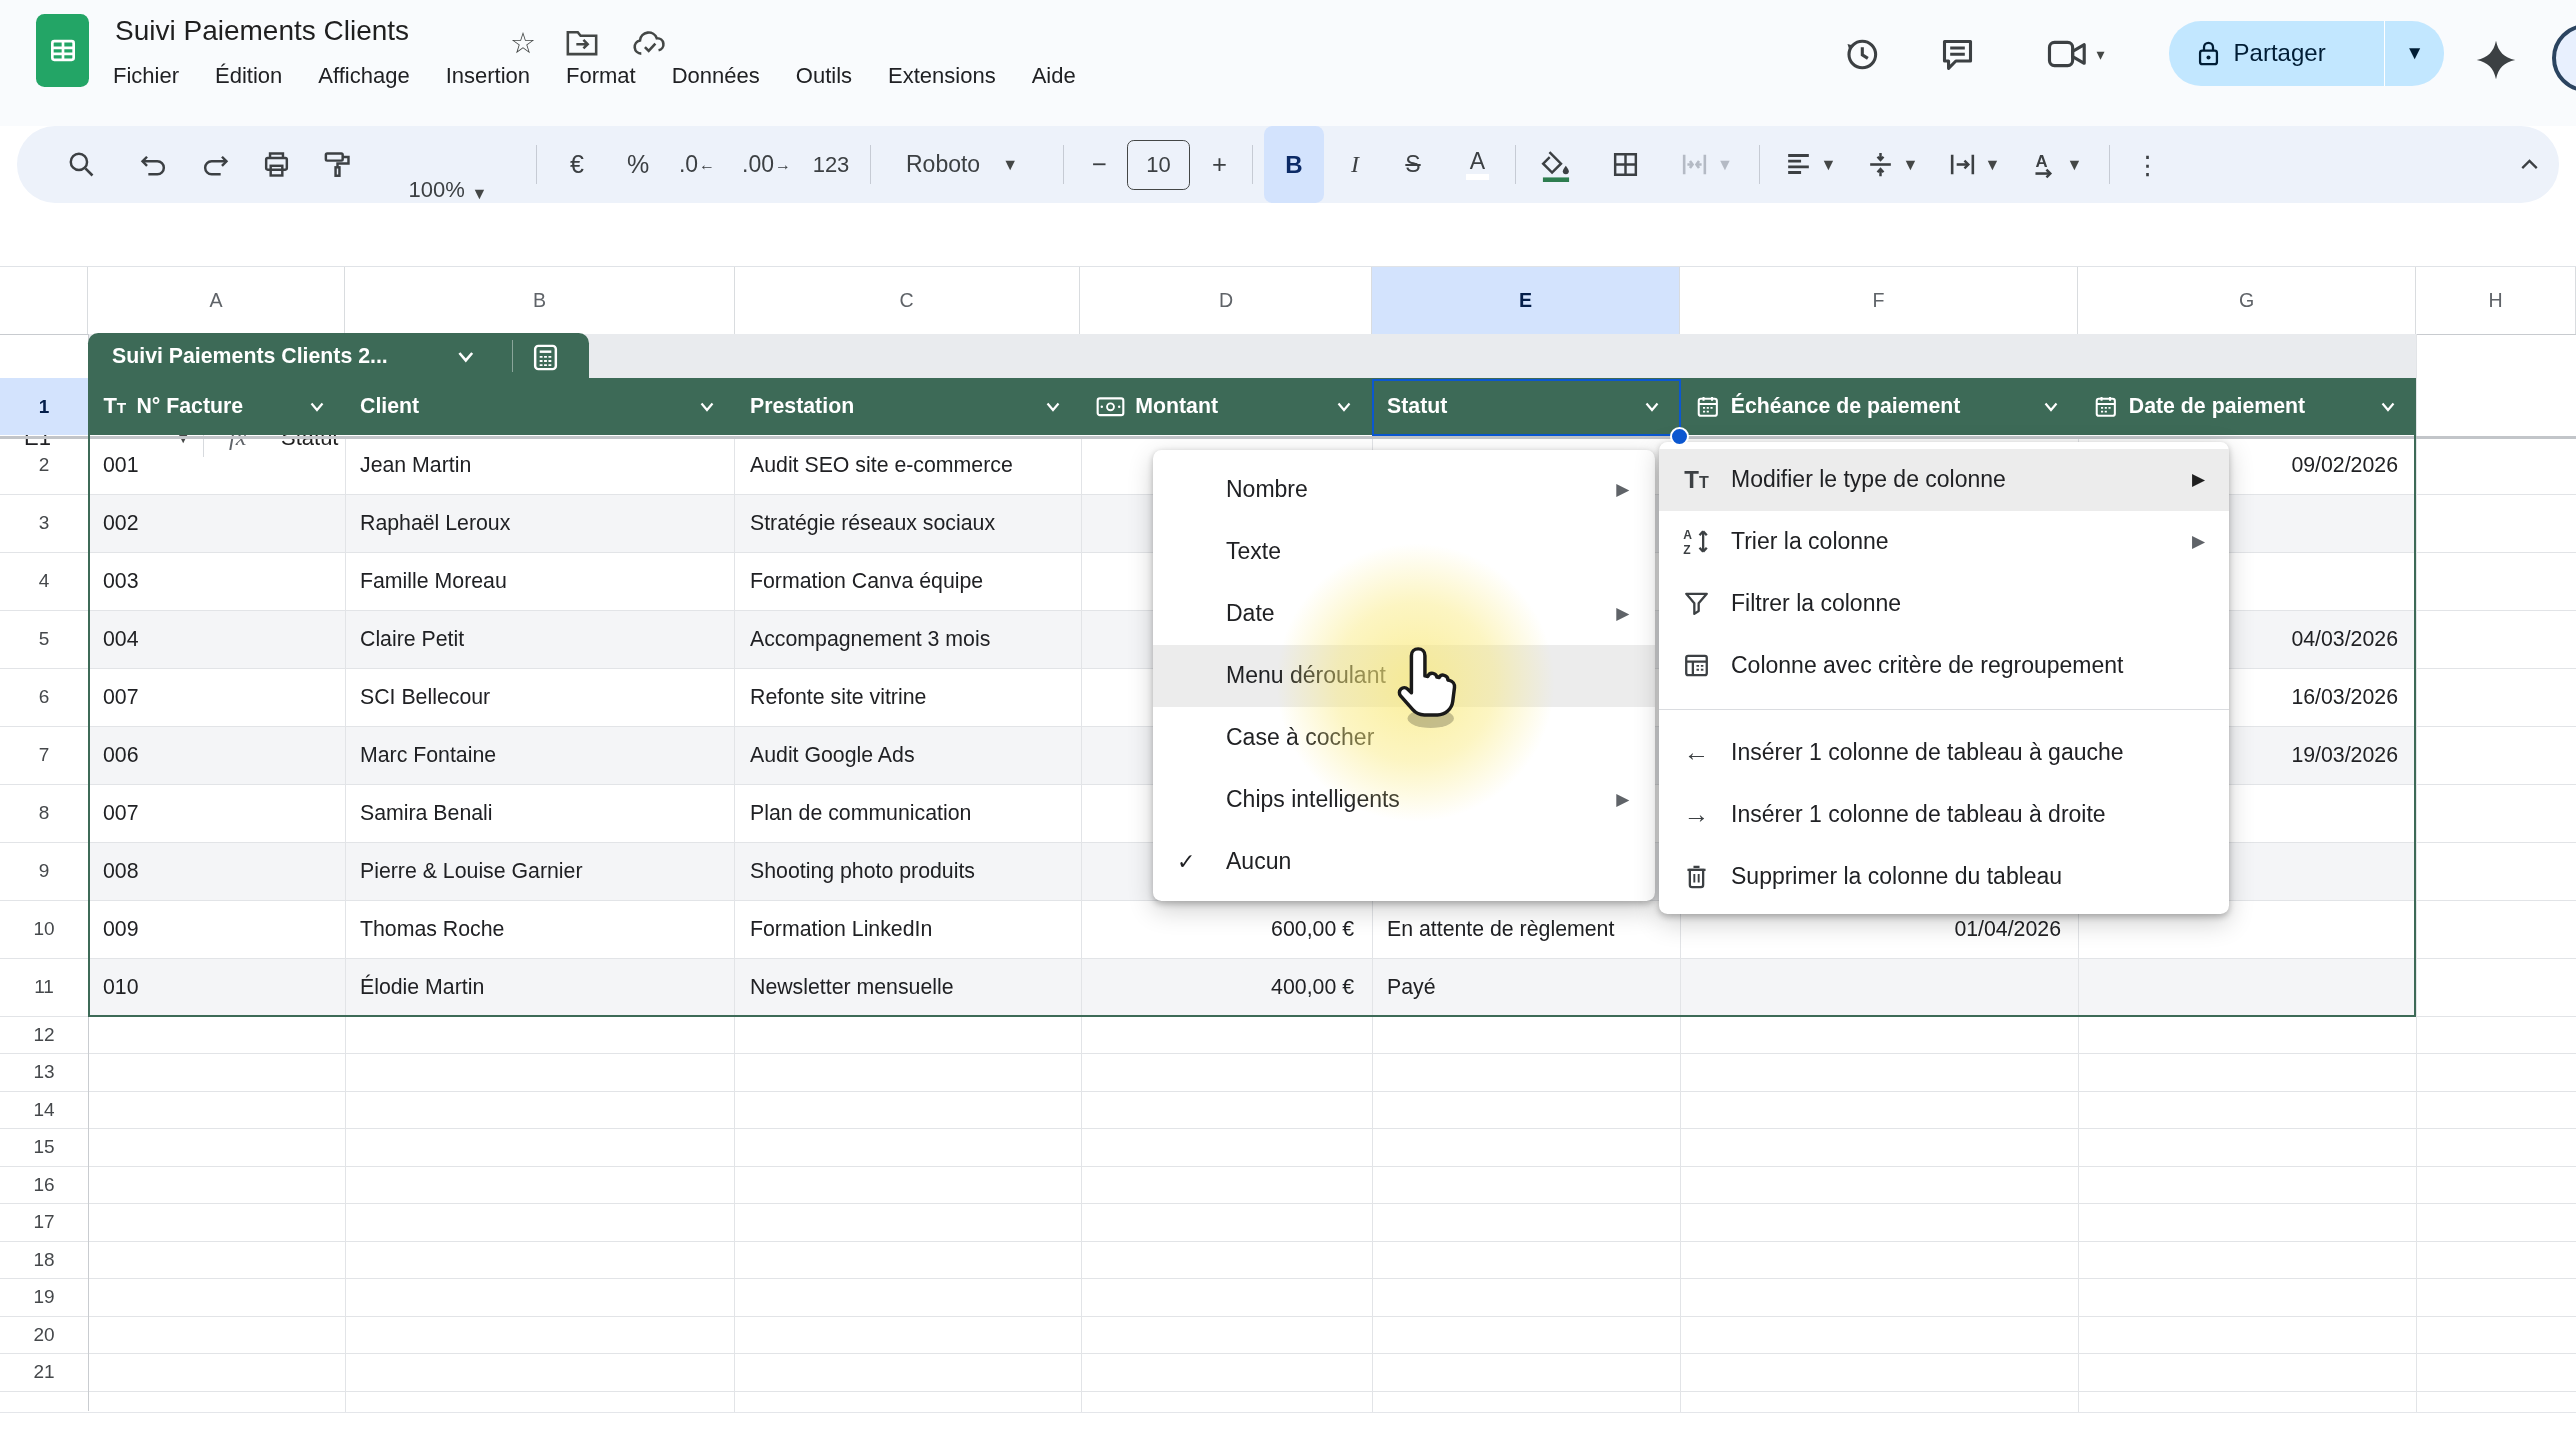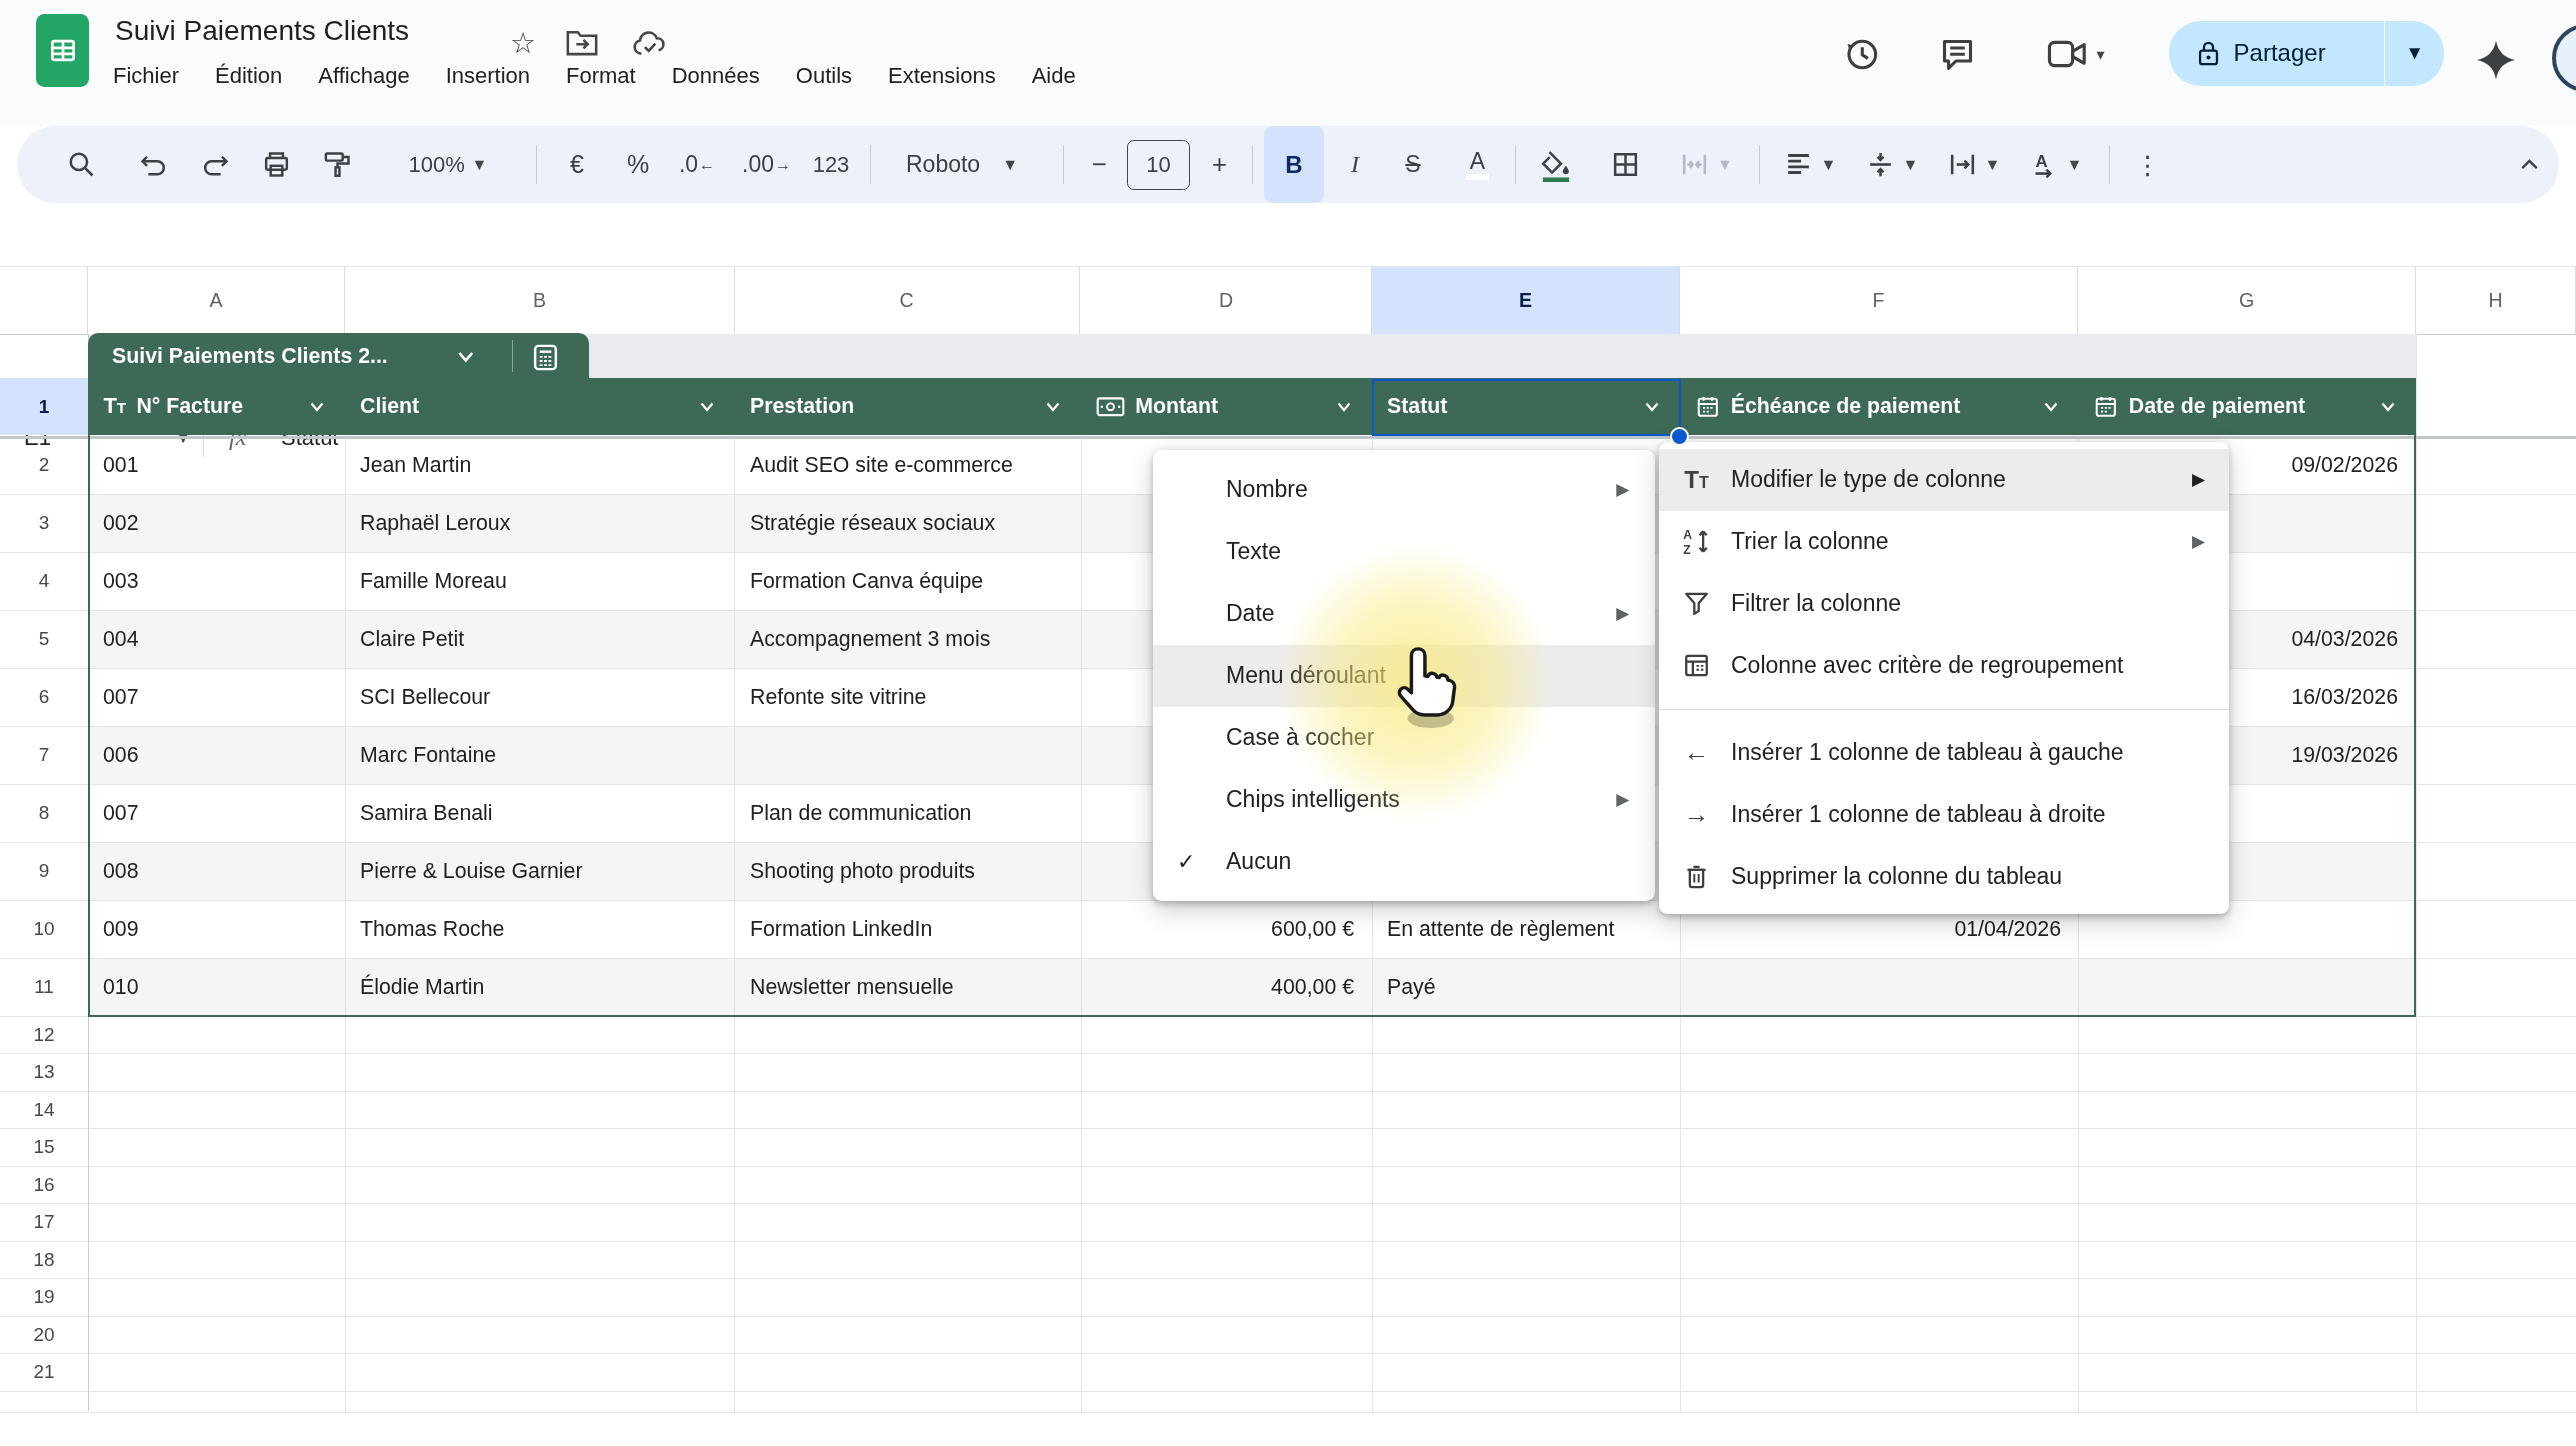--- a/index.html
+++ b/index.html
@@ -176,21 +176,21 @@
           <rect x="7.5" y="13" width="9" height="7.5" stroke="currentColor" fill="none" stroke-width="1.9"></rect>
         </svg>
       </div>
       <div class="tb-it" style="left: 293px; width: 55px;">
         <svg width="31" height="31" viewBox="0 0 24 24">
           <rect x="3" y="3.5" width="13" height="5.5" rx="1" stroke="currentColor" fill="none" stroke-width="1.9"></rect>
           <path d="M16 6.2 h4.5 v5 H12 v3" stroke="currentColor" fill="none" stroke-width="1.9"></path>
           <rect x="10.5" y="14.2" width="3" height="6.5" stroke="currentColor" fill="none" stroke-width="1.9"></rect>
         </svg>
       </div>
-      <div class="tb-it" style="left: 367px; width: 128px;">
+      <div class="tb-it" style="left: 367px; width: 128px; align-items: flex-end;">
         <span>100%</span>
         <span class="tb-caret">▼</span>
       </div>
       <div class="tb-sep" style="left: 519px;"></div>
       <div class="tb-it" style="left: 536px; width: 48px;">
         <span style="font-size:25px">€</span>
       </div>
       <div class="tb-it" style="left: 597px; width: 48px;">
         <span style="font-size:25px">%</span>
       </div>
@@ -477,20 +477,21 @@
       <div class="cell" style="left: 103px; top: 276px; width: 224px; height: 58px;">004</div>
       <div class="cell" style="left: 360px; top: 276px; width: 357px; height: 58px;">Claire Petit</div>
       <div class="cell" style="left: 750px; top: 276px; width: 314px; height: 58px;">Accompagnement 3 mois</div>
       <div class="cell num" style="left: 2093px; top: 276px; width: 305px; height: 58px;">04/03/2026</div>
       <div class="cell" style="left: 103px; top: 334px; width: 224px; height: 58px;">007</div>
       <div class="cell" style="left: 360px; top: 334px; width: 357px; height: 58px;">SCI Bellecour</div>
       <div class="cell" style="left: 750px; top: 334px; width: 314px; height: 58px;">Refonte site vitrine</div>
       <div class="cell num" style="left: 2093px; top: 334px; width: 305px; height: 58px; text-align: center;">16/03/2026</div>
       <div class="cell" style="left: 103px; top: 392px; width: 224px; height: 58px;">006</div>
       <div class="cell" style="left: 360px; top: 392px; width: 357px; height: 58px;">Marc Fontaine</div>
+      <div class="cell" style="left: 750px; top: 392px; width: 314px; height: 58px;">Audit Google Ads</div>
       <div class="cell num" style="left: 2093px; top: 392px; width: 305px; height: 58px;">19/03/2026</div>
       <div class="cell" style="left: 103px; top: 450px; width: 224px; height: 58px;">007</div>
       <div class="cell" style="left: 360px; top: 450px; width: 357px; height: 58px;">Samira Benali</div>
       <div class="cell" style="left: 750px; top: 450px; width: 314px; height: 58px;">Plan de communication</div>
       <div class="cell" style="left: 103px; top: 508px; width: 224px; height: 58px;">008</div>
       <div class="cell" style="left: 360px; top: 508px; width: 357px; height: 58px;">Pierre &amp; Louise Garnier</div>
       <div class="cell" style="left: 750px; top: 508px; width: 314px; height: 58px;">Shooting photo produits</div>
       <div class="cell" style="left: 103px; top: 566px; width: 224px; height: 58px;">009</div>
       <div class="cell" style="left: 360px; top: 566px; width: 357px; height: 58px;">Thomas Roche</div>
       <div class="cell" style="left: 750px; top: 566px; width: 314px; height: 58px;">Formation LinkedIn</div>

